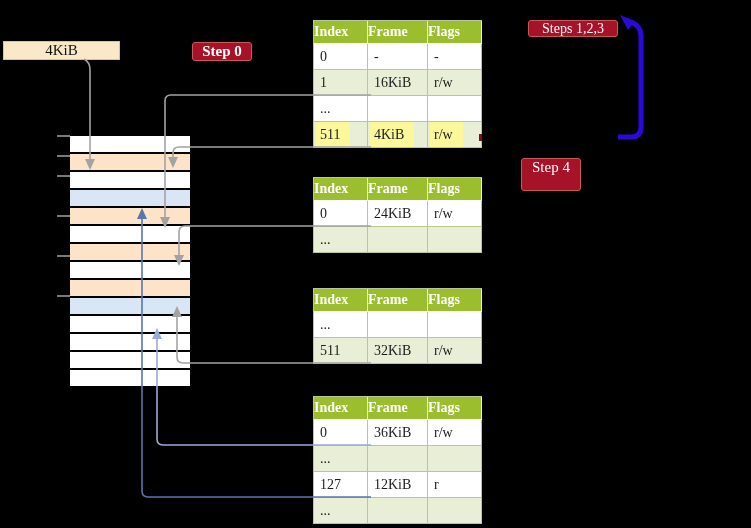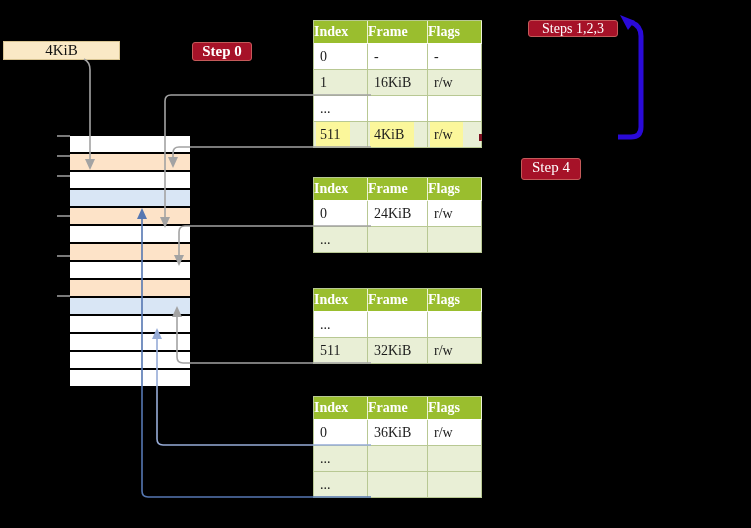--- a/index.html
+++ b/index.html
@@ -14,21 +14,21 @@
     background:var(--wheat-label-bg);border:1px solid #d8c492;color:#111;
     font-size:15px;line-height:17px;text-align:center;
   }
   
   .badge{
     position:absolute;color:#fff;text-align:center;border-radius:3px;
   }
   .badge.red{background:var(--badge-red-bg);border:1px solid #c45a5a;}
   .badge.violet{background:var(--badge-violet-bg);}
   .b-step0{left:192px;top:42px;width:60px;height:19px;font-size:15px;line-height:17px;font-weight:bold;}
-  .b-step4{left:521px;top:158px;width:60px;height:22px;font-size:15px;line-height:17px;font-family:Liberation Serif, serif;}
+  .b-step4{left:521px;top:158px;width:60px;height:33px;font-size:15px;line-height:17px;font-family:Liberation Serif, serif;}
   .b-steps123{left:512px;top:20px;width:90px;height:17px;font-size:14px;line-height:16px;margin-left:16px;}
   .b-steps1234{left:650px;top:20px;width:100px;height:17px;font-size:14px;line-height:16px;border-radius:2px;}
   
   .strip{position:absolute;left:70px;top:136px;width:120px;}
   .mrow{height:18px;border-bottom:2px solid #000;}
   .tick{position:absolute;left:57px;width:13px;height:2px;background:var(--tick-grey);}
   
   .ptable{
     position:absolute;left:313px;width:169px;background:#fff;
     border-left:1px solid var(--table-border);border-top:1px solid var(--table-border);
@@ -156,20 +156,25 @@
       <div class="trow">
         <div class="tcell">0</div>
         <div class="tcell">36KiB</div>
         <div class="tcell">r/w</div>
       </div>
       <div class="trow alt">
         <div class="tcell">...</div>
         <div class="tcell"></div>
         <div class="tcell"></div>
       </div>
+      <div class="trow">
+        <div class="tcell">127</div>
+        <div class="tcell">12KiB</div>
+        <div class="tcell">r</div>
+      </div>
       <div class="trow alt">
         <div class="tcell">...</div>
         <div class="tcell"></div>
         <div class="tcell"></div>
       </div>
     </div>
 
   <svg class="overlay" width="751" height="528" viewBox="0 0 751 528">
     <g>
       <path d="M 84,59 Q 90,62 90,70 L 90,159" fill="none" stroke-width="1.6" style="stroke: rgb(163, 163, 163);"></path>

